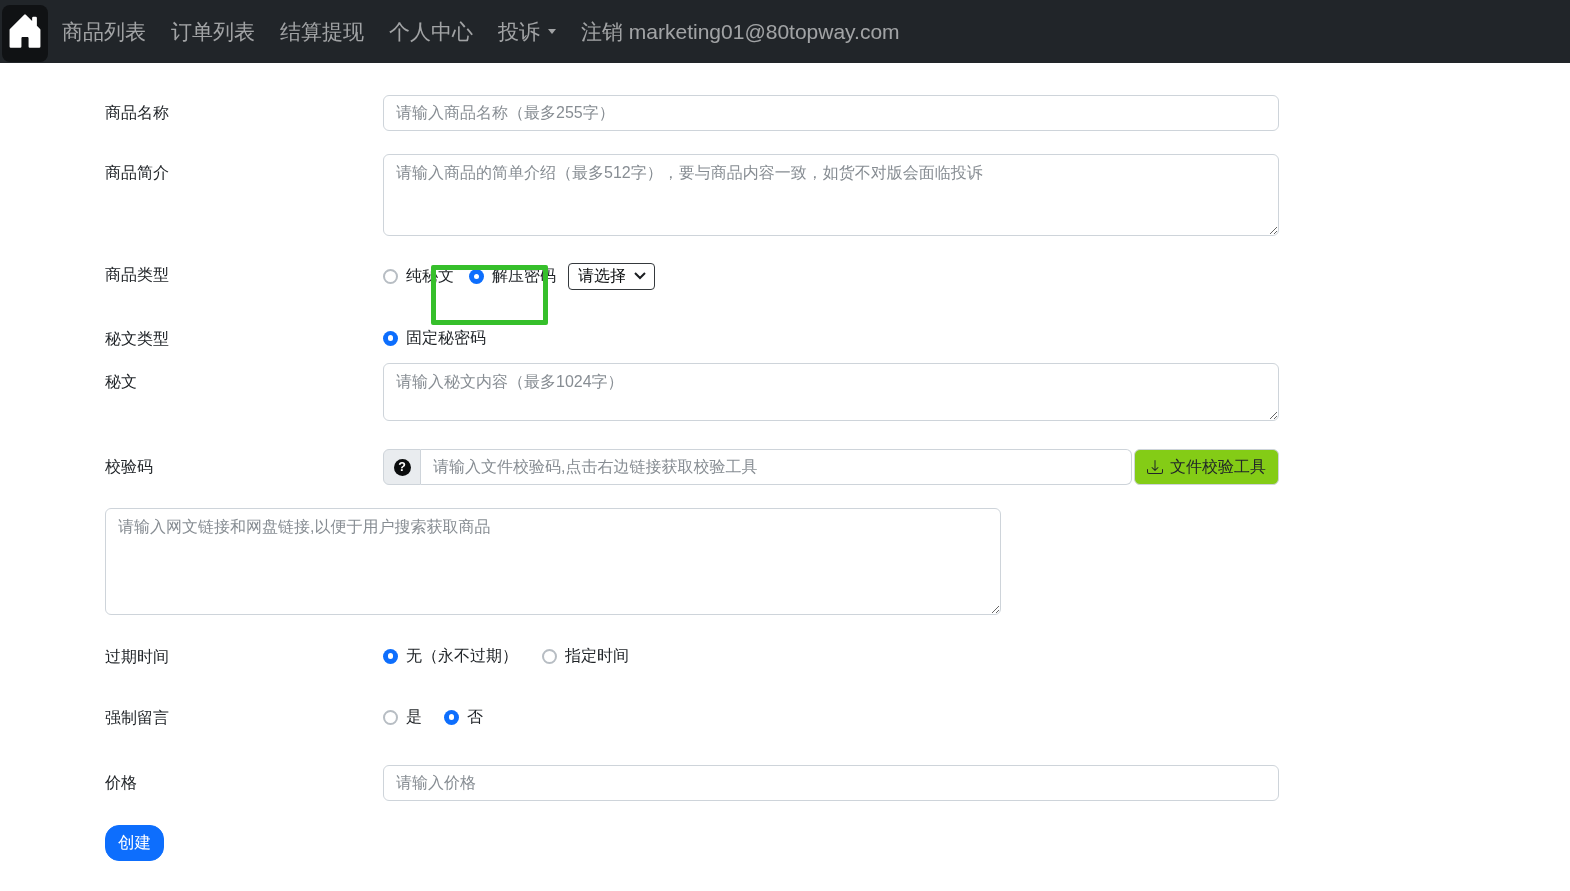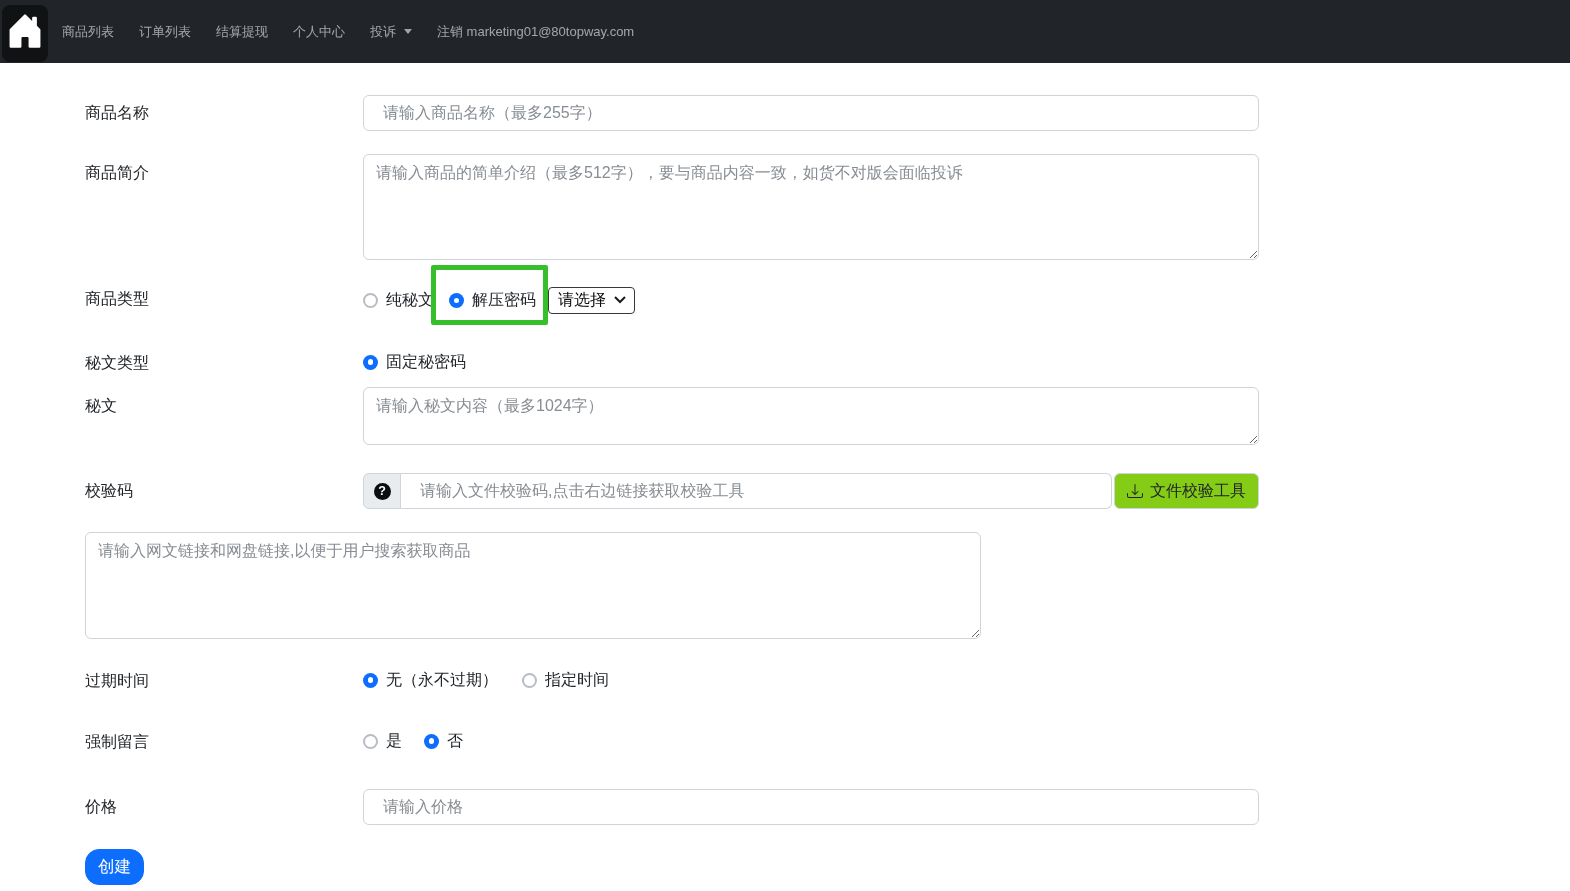--- a/index.html
+++ b/index.html
@@ -31,60 +31,61 @@
   }
   .brand svg { width: 38px; height: 38px; fill: #ffffff; }
   .nav-items {
     display: flex;
     align-items: center;
     margin-left: 14px;
     gap: 25px;
   }
   .nav-link {
     color: rgba(255,255,255,0.58);
-    font-size: 13px;
+    font-size: 21px;
     white-space: nowrap;
     cursor: pointer;
     display: inline-flex;
     align-items: center;
     text-align: center;
   }
   .caret {
     display: inline-block;
     width: 0; height: 0;
     border-left: 4.5px solid transparent;
     border-right: 4.5px solid transparent;
     border-top: 5px solid rgba(255,255,255,0.58);
     margin-left: 8px;
   }
 
   
   .page {
     padding: 32px 0 0 85px;
+    margin-left: 20px;
   }
   .frow { display: flex; }
   .lcol {
     width: 278px;
     flex: 0 0 278px;
     font-size: 16px;
     color: #212529;
   }
   .ccol { width: 896px; flex: 0 0 896px; }
   .pt-input { padding-top: 8px; }
   .pt-area  { padding-top: 9px; }
   .pt-radio { padding-top: 2px; }
 
   input[type="text"], textarea {
     width: 100%;
     border: 1px solid #ced4da;
     border-radius: 6px;
     font-family: inherit;
     font-size: 16px;
     color: #212529;
-    padding: 6px 19px;
+    padding: 6px 12px;
     outline: none;
     background: #fff;
   }
   textarea { padding: 8px 12px; resize: both; }
   input::placeholder, textarea::placeholder { color: #878d93; opacity: 1; }
   .h36 { height: 36px; }
 
   
   .radio-row { display: flex; align-items: center; height: 22px; }
   .rgroup { display: inline-flex; align-items: center; gap: 8px; cursor: pointer; }
@@ -236,21 +237,21 @@
     <div class="lcol pt-input"><span>商品名称</span></div>
     <div class="ccol">
       <input type="text" class="h36" placeholder="请输入商品名称（最多255字）" style="">
     </div>
   </div>
 
   
   <div class="frow mb-intro">
     <div class="lcol pt-area"><span>商品简介</span></div>
     <div class="ccol">
-      <textarea style="height: 106px;" placeholder="请输入商品的简单介绍（最多512字），要与商品内容一致，如货不对版会面临投诉"></textarea>
+      <textarea style="height: 82px;" placeholder="请输入商品的简单介绍（最多512字），要与商品内容一致，如货不对版会面临投诉"></textarea>
     </div>
   </div>
 
   
   <div class="frow mb-type">
     <div class="lcol pt-radio"><span>商品类型</span></div>
     <div class="ccol">
       <div class="radio-row" style="height:27px; gap:15px;">
         <span class="rgroup">
           <span class="radio"></span>

